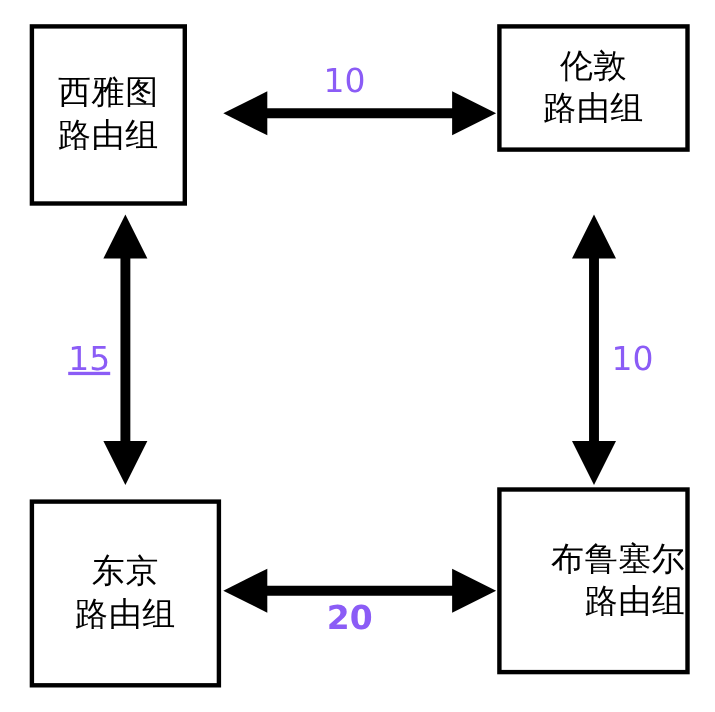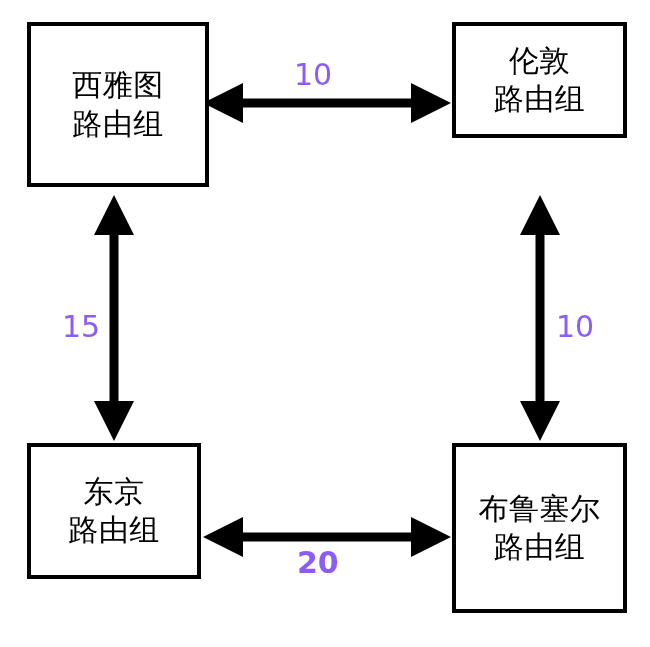--- a/index.html
+++ b/index.html
@@ -30,24 +30,24 @@
     line-height: 1.28;
   }
   .node-label-line {
     display: block;
     text-align: center;
     color: #000000;
     font-size: 30px;
     letter-spacing: 0.5px;
     white-space: nowrap;
   }
-  .node-tl { left: 27px;  top: 22px;  width: 182px; height: 165px; }
+  .node-tl { left: 27px;  top: 22px;  width: 143px; height: 165px; }
   .node-tr { left: 452px; top: 22px;  width: 175px; height: 116px; }
-  .node-bl { left: 27px;  top: 443px; width: 174px; height: 136px; }
-  .node-br { left: 452px; top: 443px; width: 175px; height: 170px; }
+  .node-bl { left: 27px;  top: 454px; width: 174px; height: 171px; }
+  .node-br { left: 452px; top: 443px; width: 175px; height: 170px; align-items: flex-end; }
 
   .edge-svg {
     position: absolute;
     left: 0;
     top: 0;
     width: 650px;
     height: 647px;
     pointer-events: none;
   }
   .edge-line {
@@ -60,21 +60,21 @@
     stroke: none;
   }
   .edge-label {
     position: absolute;
     color: #8b5cf6;
     font-size: 30px;
     line-height: 1;
     white-space: nowrap;
   }
   .label-top    { left: 294px; top: 60px; }
-  .label-left   { left: 62px;  top: 312px; }
+  .label-left   { left: 62px;  top: 312px; text-decoration: underline; }
   .label-right  { left: 556px; top: 312px; }
   .label-bottom { left: 297px; top: 548px; font-weight: bold; }
 </style>
 </head>
 <body>
 
 <div id="canvas">
 
   <svg class="edge-svg" viewBox="0 0 650 647" xmlns="http://www.w3.org/2000/svg">
 

